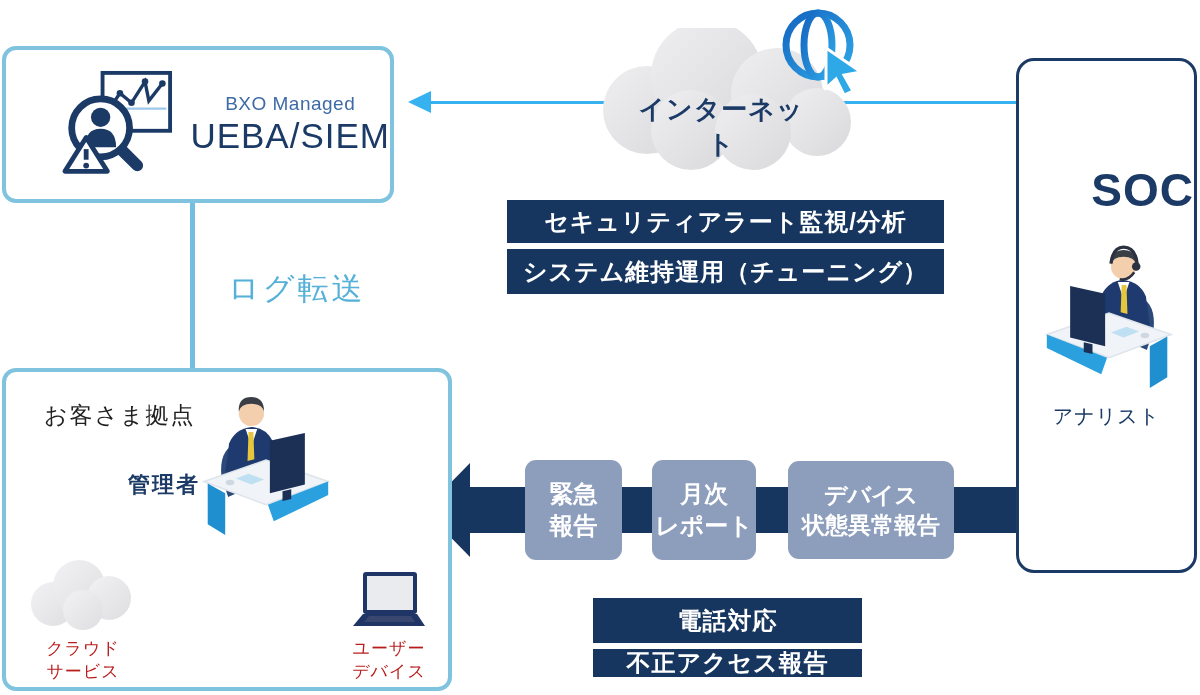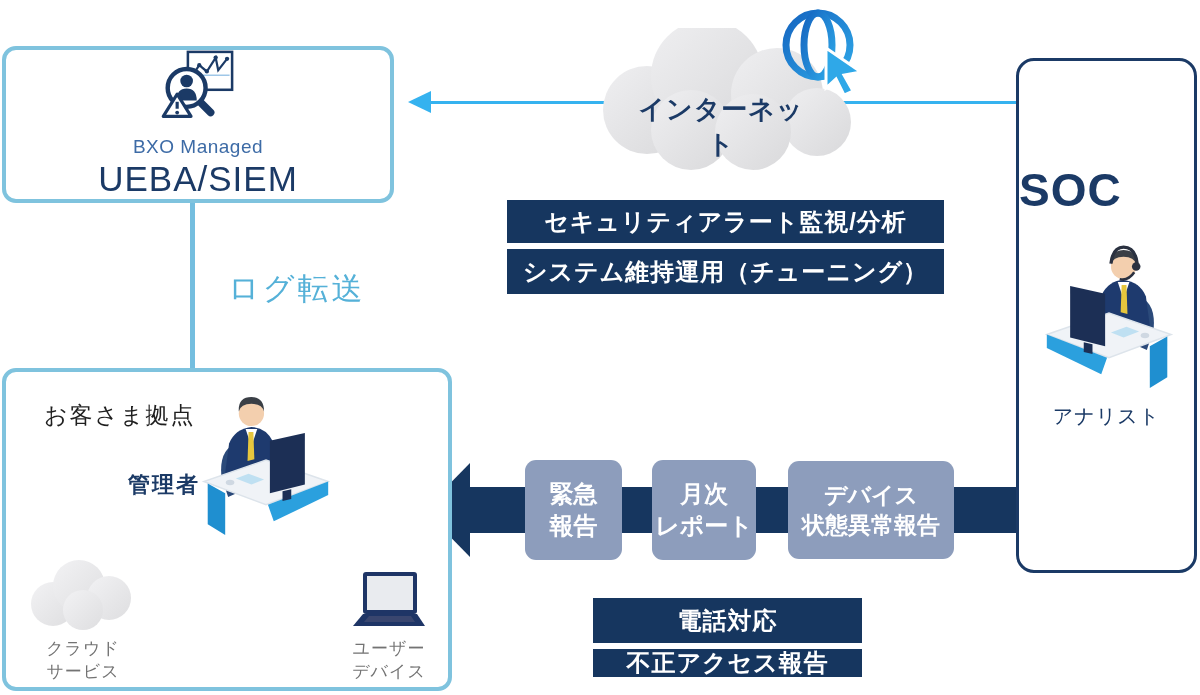--- a/index.html
+++ b/index.html
@@ -2,27 +2,27 @@
 <html><head>
 <meta charset="utf-8">
 <style>
   * { margin:0; padding:0; box-sizing:border-box; }
   html,body { background:#fff; }
   body { font-family:"Liberation Sans","DejaVu Sans",sans-serif; }
   #canvas { position:relative; width:1200px; height:695px; background:#fff; overflow:hidden; }
 
   
   .lb-box { position:absolute; background:#fff; border:4px solid #7fc3de; border-radius:14px; }
-  #ueba-box { left:2px; top:46px; width:392px; height:157px; display:flex; align-items:center; justify-content:flex-start; gap:14px;flex-direction:column; }
+  #ueba-box { left:2px; top:46px; width:392px; height:157px; display:flex; align-items:center; justify-content:flex-end; gap:14px; }
   #ueba-text { display:flex; flex-direction:column; align-items:center; }
   #ueba-brand { color:#3d6ba6; font-size:19px; letter-spacing:.5px; }
   #ueba-product { color:#1b3a66; font-size:35px; letter-spacing:1px; margin-top:1px; }
 
   #soc-box { position:absolute; left:1016px; top:58px; width:181px; height:515px; background:#fff; border:3px solid #1b3a66; border-radius:18px; }
-  #soc-title { position:absolute; left:0; top:102px; width:100%; text-align:left; color:#1b3a66; font-size:46px; font-weight:bold; letter-spacing:1px; }
+  #soc-title { position:absolute; left:0; top:102px; width:100%; text-align:right; color:#1b3a66; font-size:46px; font-weight:bold; letter-spacing:1px; }
   #soc-illustration { position:absolute; left:22px; top:176px; }
   #soc-role { position:absolute; left:0; top:342px; width:100%; text-align:center; color:#1b3a66; font-size:20px; font-weight:400; letter-spacing:1px; }
 
   #customer-box { left:2px; top:368px; width:450px; height:323px; }
   #customer-title { position:absolute; left:38px; top:28px; color:#1f1f1f; font-size:23px; font-weight:500; letter-spacing:2px; }
   #admin-illustration { position:absolute; left:192px; top:12px; transform:scaleX(-1); }
   #admin-label { position:absolute; left:122px; top:98px; color:#1b3a66; font-size:22px; font-weight:bold; letter-spacing:2px; }
 
   
   #internet-line { position:absolute; left:424px; top:101px; width:592px; height:3px; background:#35b2ef; }
@@ -44,21 +44,21 @@
 
   
   #report-arrow { position:absolute; left:418px; top:458px; }
   .report-chip { position:absolute; background:#8d9dbc; border-radius:11px; color:#fff; font-weight:bold; display:flex; align-items:center; justify-content:center; text-align:center; white-space:pre-line; line-height:1.32; }
   #report-chip-0 { left:525px; top:460px; width:97px;  height:100px; font-size:24px; }
   #report-chip-1 { left:652px; top:460px; width:104px; height:100px; font-size:24px; }
   #report-chip-2 { left:788px; top:461px; width:166px; height:98px;  font-size:23px; }
 
   
   .device { position:absolute; display:flex; flex-direction:column; align-items:center; }
-  .device-label { margin-top:6px; color:#737373; font-size:17px; line-height:1.35; text-align:center; white-space:pre-line; letter-spacing:1px; }
+  .device-label { margin-top:6px; color:#b91c1c; font-size:17px; line-height:1.35; text-align:center; white-space:pre-line; letter-spacing:1px; }
   #device-0 { left:24px;  top:552px; width:118px; }
   #device-1 { left:148px; top:546px; width:80px; }
   #device-2 { left:248px; top:552px; width:84px; }
   #device-3 { left:346px; top:552px; width:86px; }
   .icon-slot { height:80px; display:flex; align-items:flex-end; justify-content:center; }
 </style>
 </head>
 <body>
 
 <div id="canvas">

